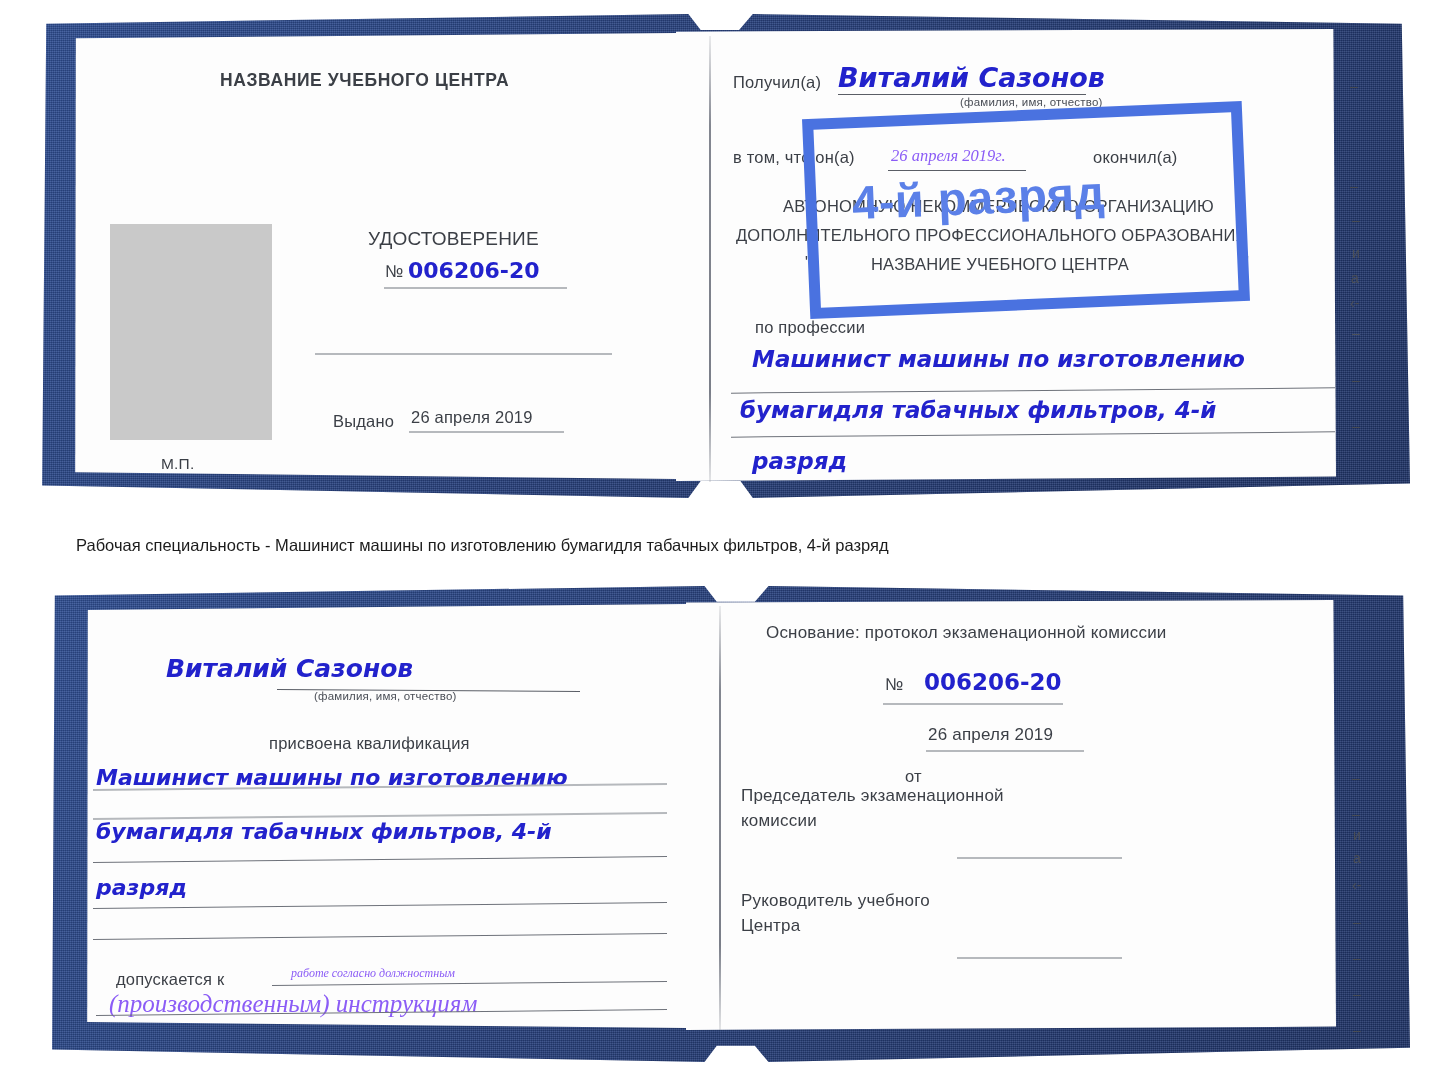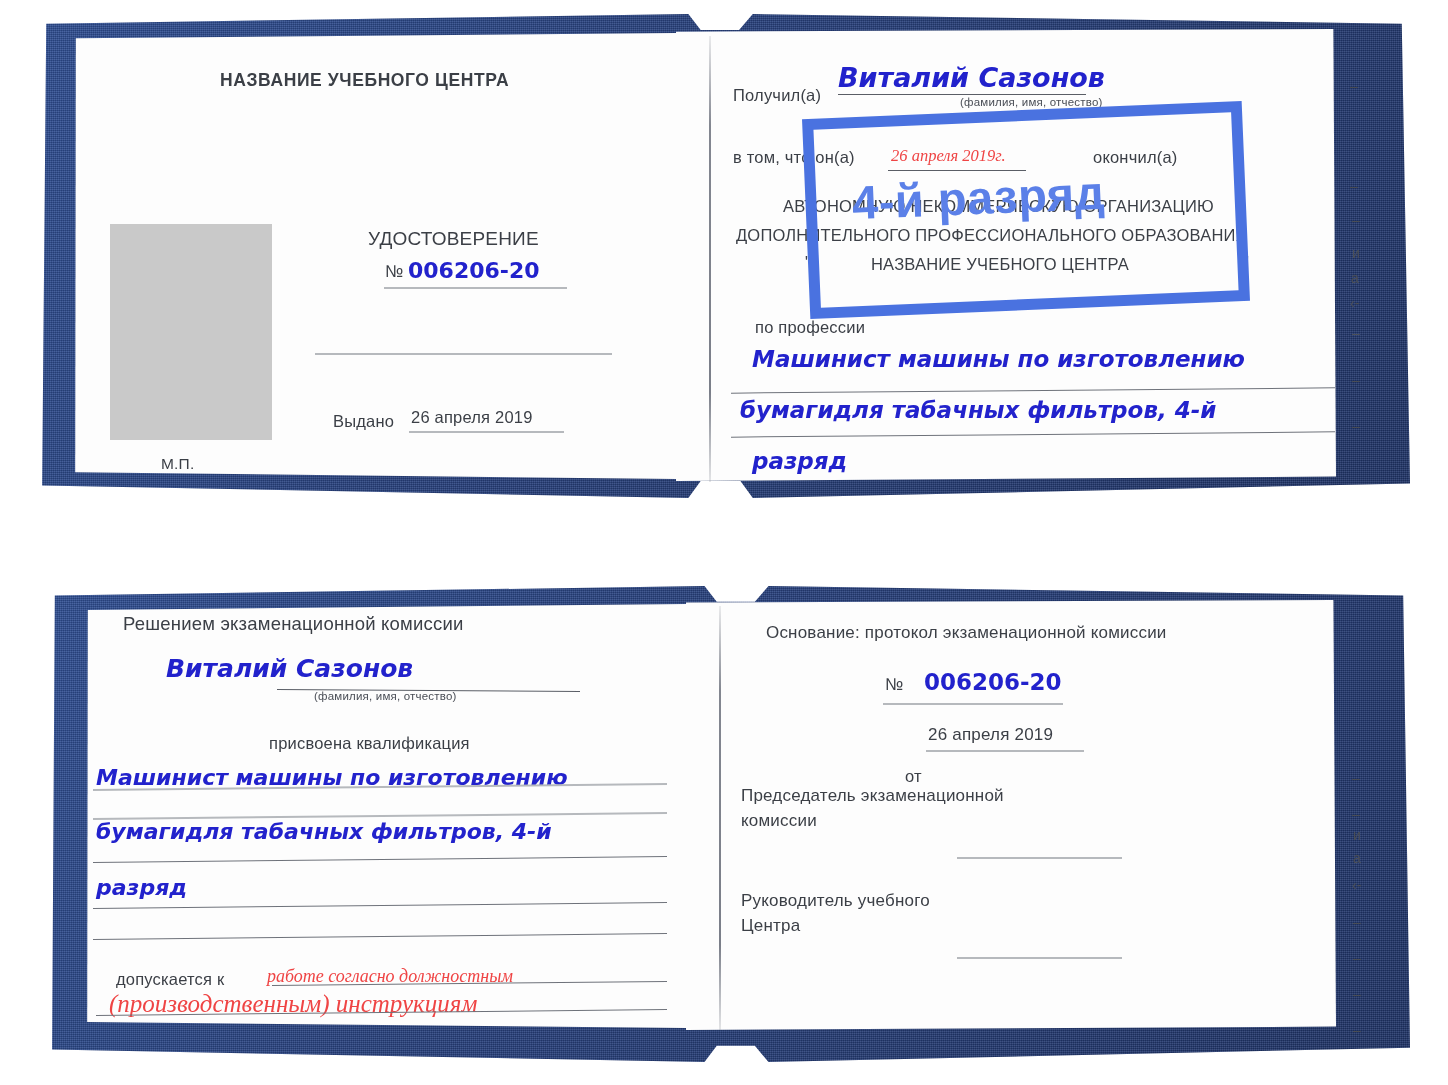--- a/index.html
+++ b/index.html
@@ -43,21 +43,21 @@
 
   .fold{ position:absolute; width:2px;
     background:linear-gradient(180deg,rgba(130,135,145,.15),rgba(90,95,108,.75) 20%,rgba(90,95,108,.8) 80%,rgba(130,135,145,.2)); }
   .fold.t{ left:709px; top:36px;  height:446px; }
   .fold.b{ left:719px; top:606px; height:424px; }
 
   
   .t{ position:absolute; color:#3b3f46; white-space:nowrap; letter-spacing:.2px; }
   .hw{ position:absolute; color:#2222cc; white-space:nowrap;
        font-family:"DejaVu Sans", sans-serif; font-style:italic; font-weight:600; }
-  .hw2{ position:absolute; color:#ef4444; white-space:nowrap;
+  .hw2{ position:absolute; color:#8b5cf6; white-space:nowrap;
        font-family:"Liberation Serif", serif; font-style:italic; }
   .rule{ position:absolute; background:#b6b9bd; height:2px; }
   .rule.dark{ background:#6e727a; height:1px; }
 
   .photo{ position:absolute; left:110px; top:224px; width:162px; height:216px;
           background:#c9c9c9; }
 
   
   .stamp{
     position:absolute; left:806px; top:110px; width:440px; height:200px;
@@ -99,21 +99,21 @@
 
   <div class="t" style="left:333px; top:412px; font-size:16.5px;">Выдано</div>
   <div class="t" style="left:411px; top:408px; font-size:16.5px;">26 апреля 2019</div>
   <div class="rule" style="left:409px; top:431px; width:155px;"></div>
 
   <div class="t" style="left:161px; top:455px; font-size:15.5px;">М.П.</div>
 
   <div class="page pg-t-r"></div>
   <div class="fold t"></div>
 
-  <div class="t" style="left:733px; top:73px; font-size:16.5px;margin-top:13px;">Получил(а)</div>
+  <div class="t" style="left:733px; top:73px; font-size:16.5px;">Получил(а)</div>
   <div class="hw" style="left:838px; top:62px; font-size:27px;">Виталий Сазонов</div>
   <div class="rule dark" style="left:838px; top:94px; width:248px; background:#5a5e66;"></div>
   <div class="t" style="left:960px; top:96px; font-size:11.5px; color:#4a4e56;">(фамилия, имя, отчество)</div>
 
   <div class="t" style="left:733px; top:148px; font-size:16.5px;">в том, что он(а)</div>
   <div class="hw2" style="left:891px; top:146px; font-size:16.5px;">26 апреля 2019г.</div>
   <div class="rule dark" style="left:888px; top:170px; width:138px; background:#5a5e66;"></div>
   <div class="t" style="left:1093px; top:148px; font-size:16.5px;">окончил(а)</div>
 
   <div class="t" style="left:783px; top:197px; font-size:16.5px;">АВТОНОМНУЮ НЕКОММЕРЧЕСКУЮ ОРГАНИЗАЦИЮ</div>
@@ -136,44 +136,44 @@
   <div class="edge" style="left:1350px; top:78px;">–</div>
   <div class="edge" style="left:1350px; top:178px;">–</div>
   <div class="edge" style="left:1352px; top:212px;">–</div>
   <div class="edge" style="left:1352px; top:245px;">и</div>
   <div class="edge" style="left:1351px; top:270px;">а</div>
   <div class="edge" style="left:1350px; top:295px;">‹-</div>
   <div class="edge" style="left:1352px; top:325px;">–</div>
   <div class="edge" style="left:1352px; top:372px;">–</div>
   <div class="edge" style="left:1352px; top:418px;">–</div>
 
+  <div class="caption">Рабочая специальность - Машинист машины по изготовлению бумагидля табачных фильтров, 4-й разряд</div>
 
   <div class="book bottom"></div>
 
   <div class="page pg-b-l"></div>
 
-  <div class="t" style="left:123px; top:613px; font-size:18.5px;">Решением экзаменационной комиссии</div>
 
   <div class="hw" style="left:166px; top:654px; font-size:25px;">Виталий Сазонов</div>
   <div class="rule dark" style="left:277px; top:690px; width:303px; background:#5a5e66; transform:rotate(0.4deg);"></div>
   <div class="t" style="left:314px; top:690px; font-size:11.5px; color:#4a4e56;">(фамилия, имя, отчество)</div>
 
   <div class="t" style="left:269px; top:734px; font-size:16.5px;">присвоена квалификация</div>
 
   <div class="hw" style="left:96px; top:765px; font-size:22px;">Машинист машины по изготовлению</div>
   <div class="rule" style="left:93px; top:786px; width:574px; transform:rotate(-0.6deg);"></div>
   <div class="rule" style="left:93px; top:815px; width:574px; transform:rotate(-0.6deg);"></div>
   <div class="hw" style="left:96px; top:819px; font-size:22px;">бумагидля табачных фильтров, 4-й</div>
   <div class="rule dark" style="left:93px; top:859px; width:574px; transform:rotate(-0.6deg); background:#6e727a;"></div>
   <div class="hw" style="left:96px; top:875px; font-size:22px;">разряд</div>
   <div class="rule dark" style="left:93px; top:905px; width:574px; transform:rotate(-0.6deg); background:#6e727a;"></div>
   <div class="rule dark" style="left:93px; top:936px; width:574px; transform:rotate(-0.6deg); background:#6e727a;"></div>
 
   <div class="t" style="left:116px; top:970px; font-size:16.5px;">допускается к</div>
-  <div class="hw2" style="left:267px; top:966px; font-size:18px;">работе согласно должностным</div>
+  <div class="hw2" style="left:291px; top:966px; font-size:12px;">работе согласно должностным</div>
   <div class="hw2" style="left:109px; top:990px; font-size:25px;">(производственным) инструкциям</div>
   <div class="rule dark" style="left:272px; top:983px; width:395px; transform:rotate(-0.6deg); background:#6e727a;"></div>
   <div class="rule dark" style="left:96px; top:1012px; width:571px; transform:rotate(-0.6deg); background:#6e727a;"></div>
 
   <div class="page pg-b-r"></div>
   <div class="fold b"></div>
 
   <div class="t" style="left:766px; top:623px; font-size:17px;">Основание: протокол экзаменационной комиссии</div>
 
   <div class="t" style="left:885px; top:675px; font-size:17px;">№</div>

